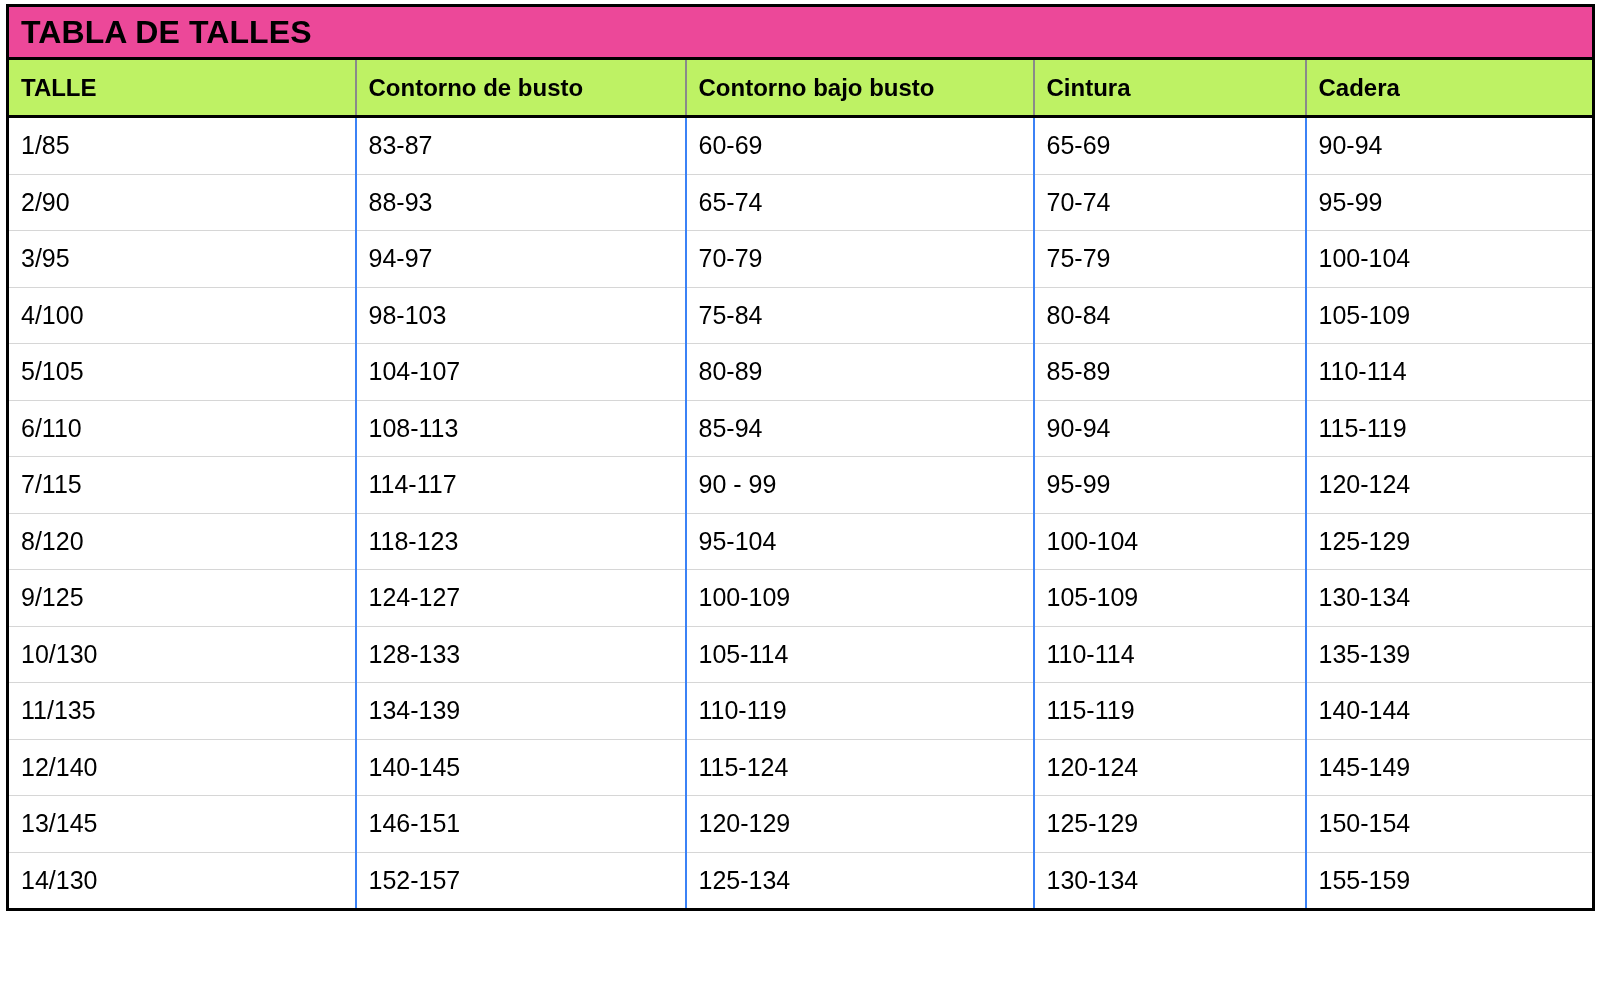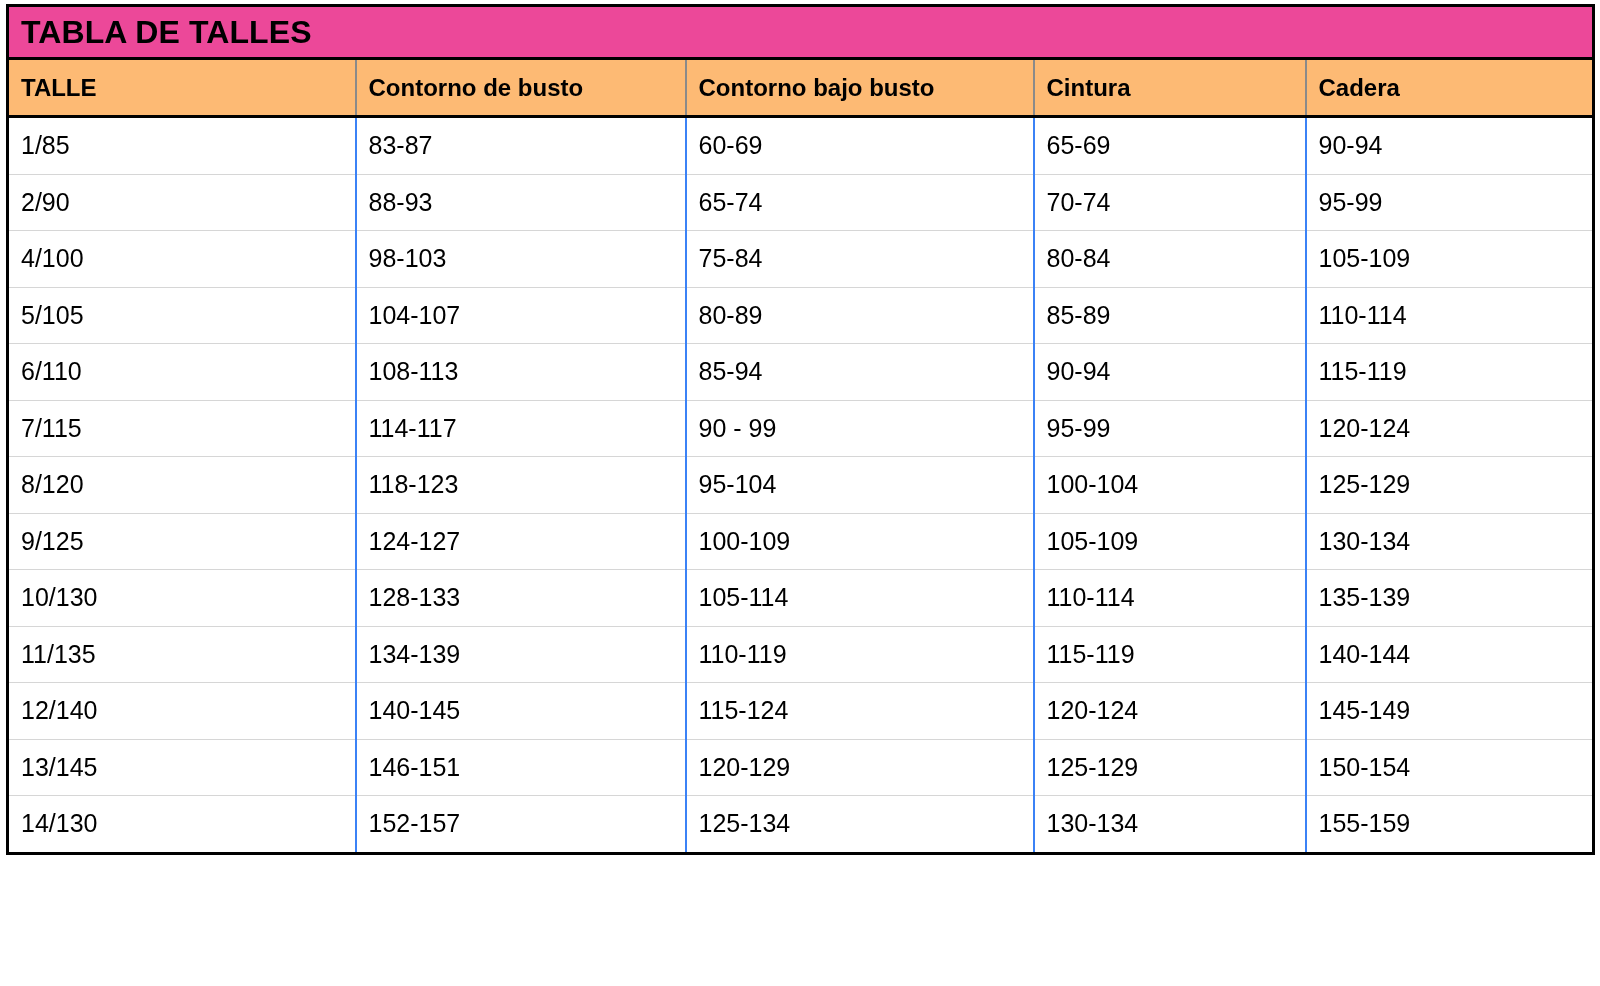--- a/index.html
+++ b/index.html
@@ -52,21 +52,21 @@
   }
   .subtitle-row td {
     background: #ffffff;
     height: 54px;
     border-bottom: 3px solid #000;
     font-size: 25px;
     font-weight: normal;
     padding-left: 12px;
   }
   .header-row td {
-    background: #fdba74;
+    background: #bef264;
     height: 55px;
     border-bottom: 3px solid #000;
     font-size: 24px;
     font-weight: bold;
     padding-left: 12px;
   }
   .header-row td.sep {
     border-right: 2px solid #8a8a8a;
   }
   .data-row td {
@@ -116,20 +116,27 @@
         <td>90-94</td>
       </tr>
       <tr class="data-row">
         <td class="sep">2/90</td>
         <td class="sep">88-93</td>
         <td class="sep">65-74</td>
         <td class="sep">70-74</td>
         <td>95-99</td>
       </tr>
       <tr class="data-row">
+        <td class="sep">3/95</td>
+        <td class="sep">94-97</td>
+        <td class="sep">70-79</td>
+        <td class="sep">75-79</td>
+        <td>100-104</td>
+      </tr>
+      <tr class="data-row">
         <td class="sep">4/100</td>
         <td class="sep">98-103</td>
         <td class="sep">75-84</td>
         <td class="sep">80-84</td>
         <td>105-109</td>
       </tr>
       <tr class="data-row">
         <td class="sep">5/105</td>
         <td class="sep">104-107</td>
         <td class="sep">80-89</td>

